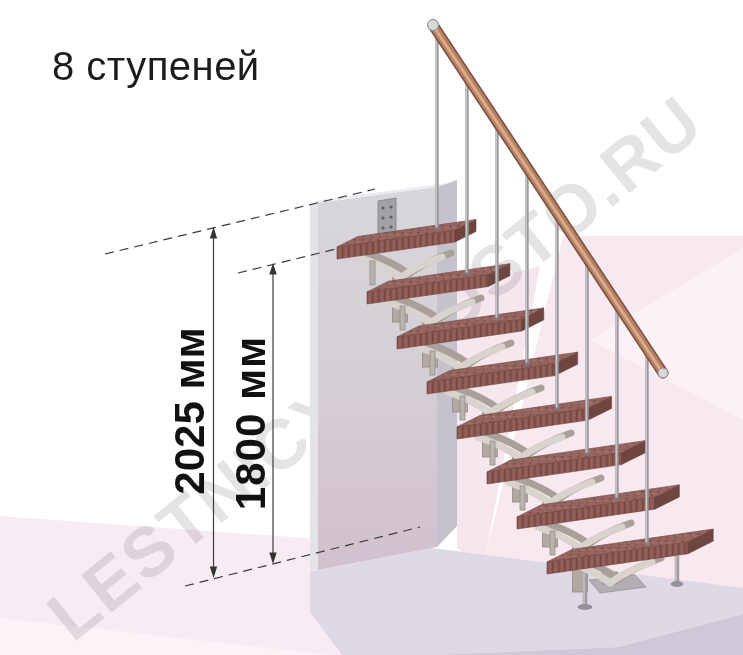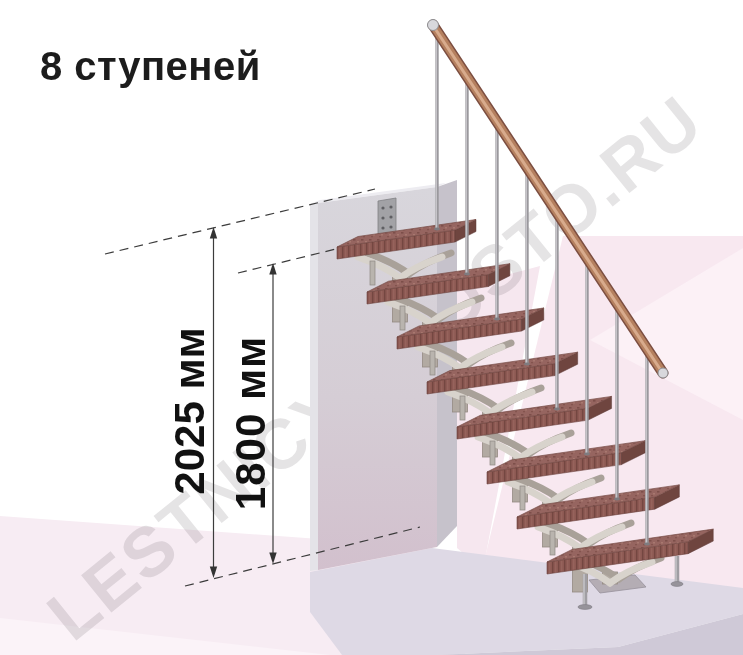--- a/index.html
+++ b/index.html
@@ -3,22 +3,22 @@
 <meta charset="utf-8">
 <style>
   html,body{margin:0;padding:0;background:#fff;}
   .canvas{
     position:relative;width:743px;height:655px;overflow:hidden;
     background:#ffffff;font-family:"Liberation Sans",sans-serif;
   }
   .canvas svg{position:absolute;left:0;top:0;}
   .overlay{position:absolute;white-space:nowrap;}
   .title{
-    left:40px;top:44px;
-    font-size:40px;font-weight:700;letter-spacing:0.5px;color:#1c1c1c;text-align:right;
+    left:52px;top:44px;
+    font-size:40px;font-weight:400;letter-spacing:0.5px;color:#1c1c1c;text-align:right;
   }
   .watermark{
     left:375px;top:368px;
     transform:translate(-50%,-50%) rotate(-39deg);
     font-size:70px;font-weight:700;letter-spacing:2px;
     color:rgba(40,32,38,0.12);
   }
   .dim-label{
     font-weight:700;font-size:42px;color:#111;
     transform:translate(-50%,-50%) rotate(-90deg);

